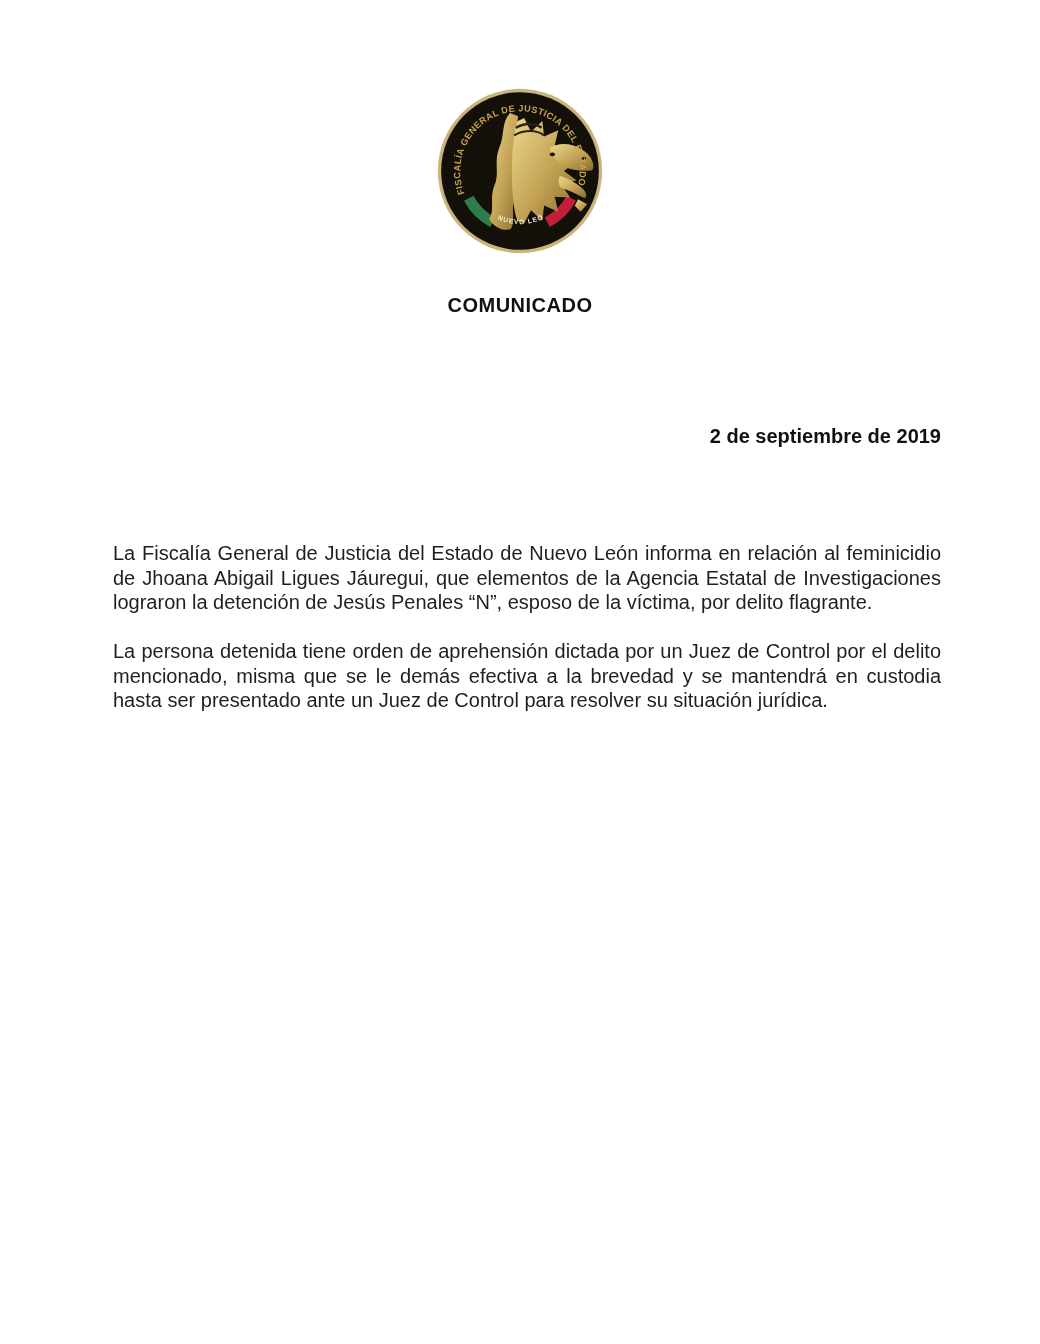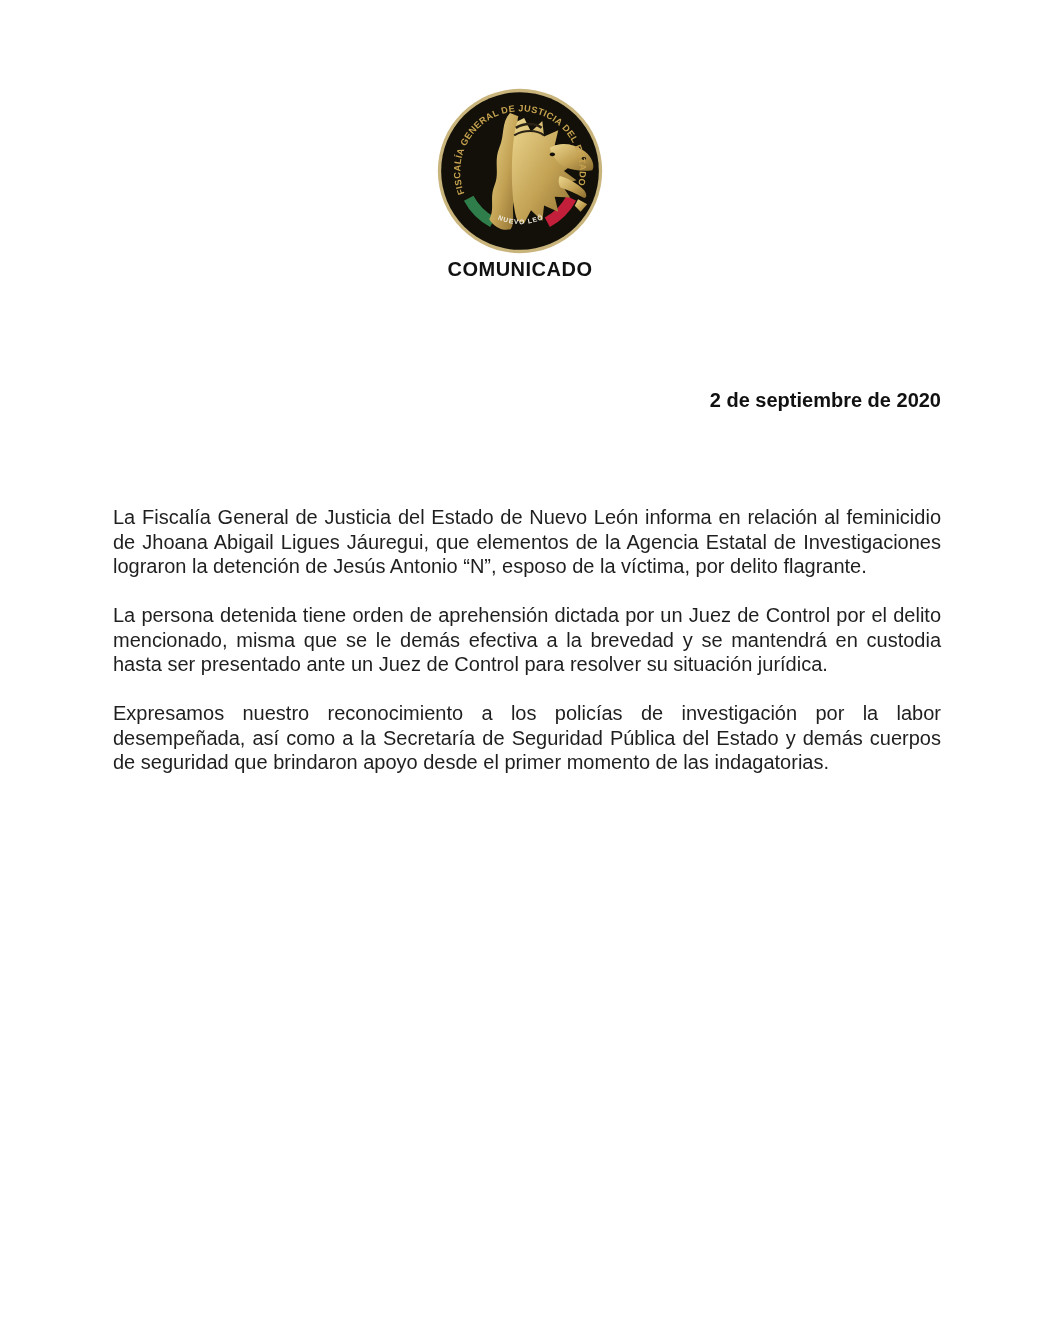--- a/index.html
+++ b/index.html
@@ -17,20 +17,21 @@
   .letterhead {
     padding-top: 88px;
     text-align: center;
   }
   .seal {
     display: inline-block;
     width: 166px;
     height: 166px;
   }
   .doc-title {
+    margin-top: 36px;
     text-align: center;
     font-size: 20px;
     font-weight: bold;
     letter-spacing: 0.5px;
     color: #111111;
   }
   .doc-date {
     margin: 108px 99px 0 113px;
     text-align: right;
     font-size: 20px;
@@ -98,21 +99,20 @@
         <textPath href="#topArc" startOffset="0">FISCALÍA GENERAL DE JUSTICIA DEL ESTADO</textPath>
       </text>
       <text class="seal-text" font-size="8" letter-spacing="1.2" fill="#f0ece0">
         <textPath href="#bottomArc" startOffset="0">NUEVO LEÓN</textPath>
       </text>
     </svg>
   </div>
 
   <h1 class="doc-title">COMUNICADO</h1>
 
-  <p class="doc-date">2 de septiembre de 2020</p>
+  <p class="doc-date">2 de septiembre de 2019</p>
 
   <div class="doc-body">
-    <p>La Fiscalía General de Justicia del Estado de Nuevo León informa en relación al feminicidio de Jhoana Abigail Ligues Jáuregui, que elementos de la Agencia Estatal de Investigaciones lograron la detención de Jesús Antonio “N”, esposo de la víctima, por delito flagrante.</p>
+    <p>La Fiscalía General de Justicia del Estado de Nuevo León informa en relación al feminicidio de Jhoana Abigail Ligues Jáuregui, que elementos de la Agencia Estatal de Investigaciones lograron la detención de Jesús Penales “N”, esposo de la víctima, por delito flagrante.</p>
     <p>La persona detenida tiene orden de aprehensión dictada por un Juez de Control por el delito mencionado, misma que se le demás efectiva a la brevedad y se mantendrá en custodia hasta ser presentado ante un Juez de Control para resolver su situación jurídica.</p>
-    <p>Expresamos nuestro reconocimiento a los policías de investigación por la labor desempeñada, así como a la Secretaría de Seguridad Pública del Estado y demás cuerpos de seguridad que brindaron apoyo desde el primer momento de las indagatorias.</p>
   </div>
 
 </div>
 
 </body></html>

